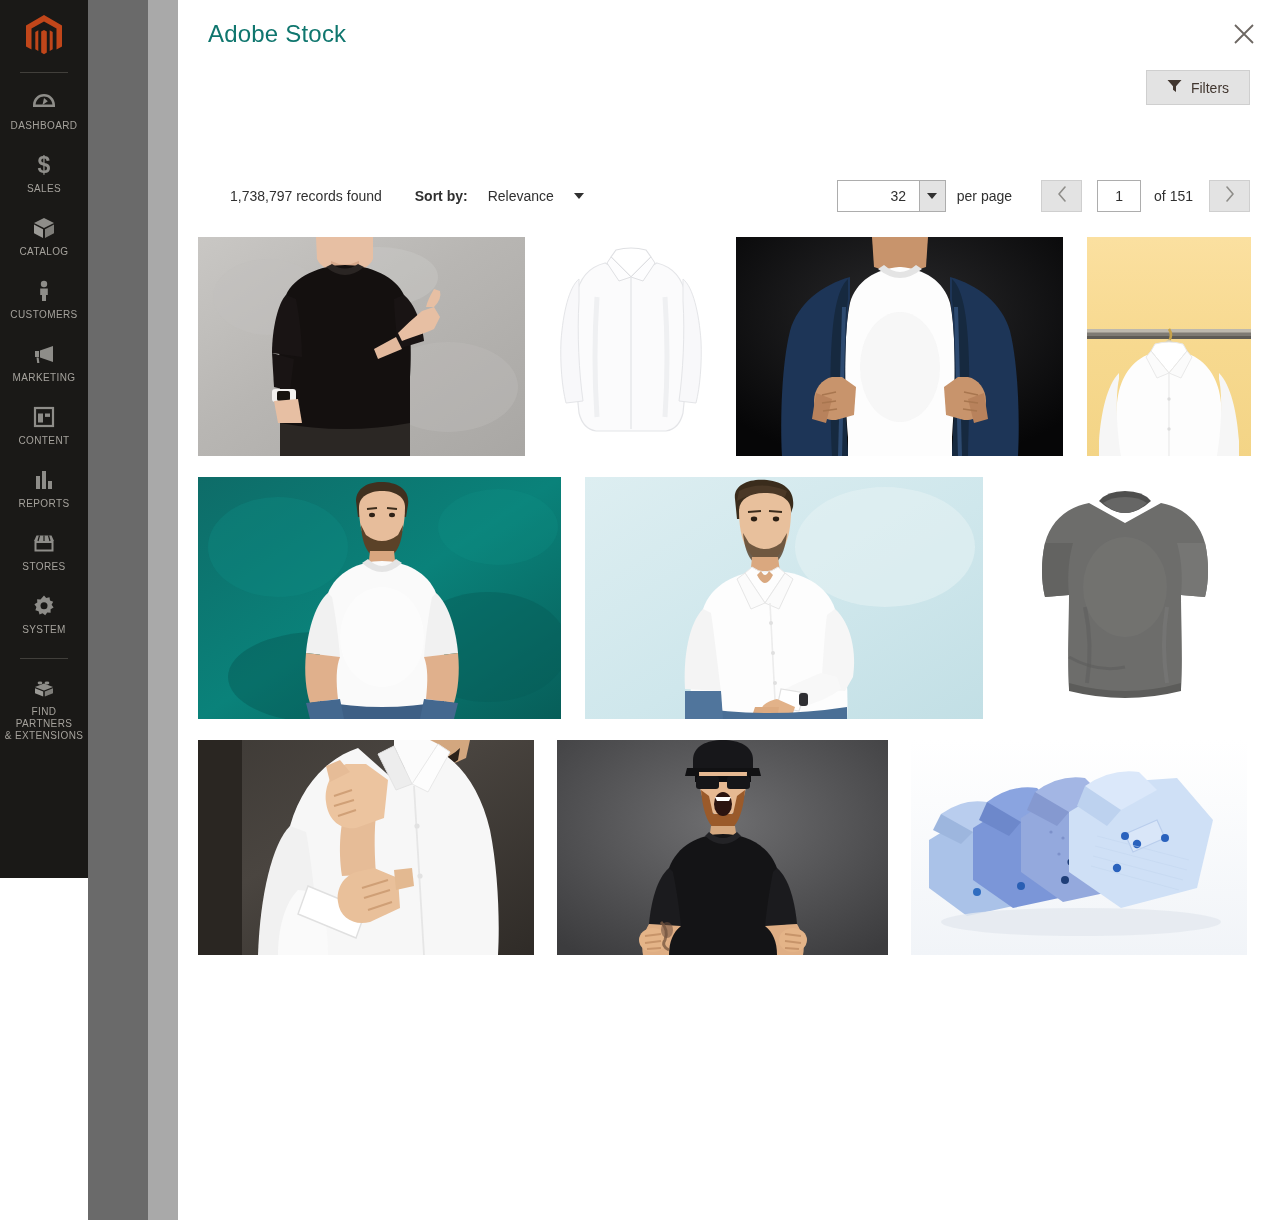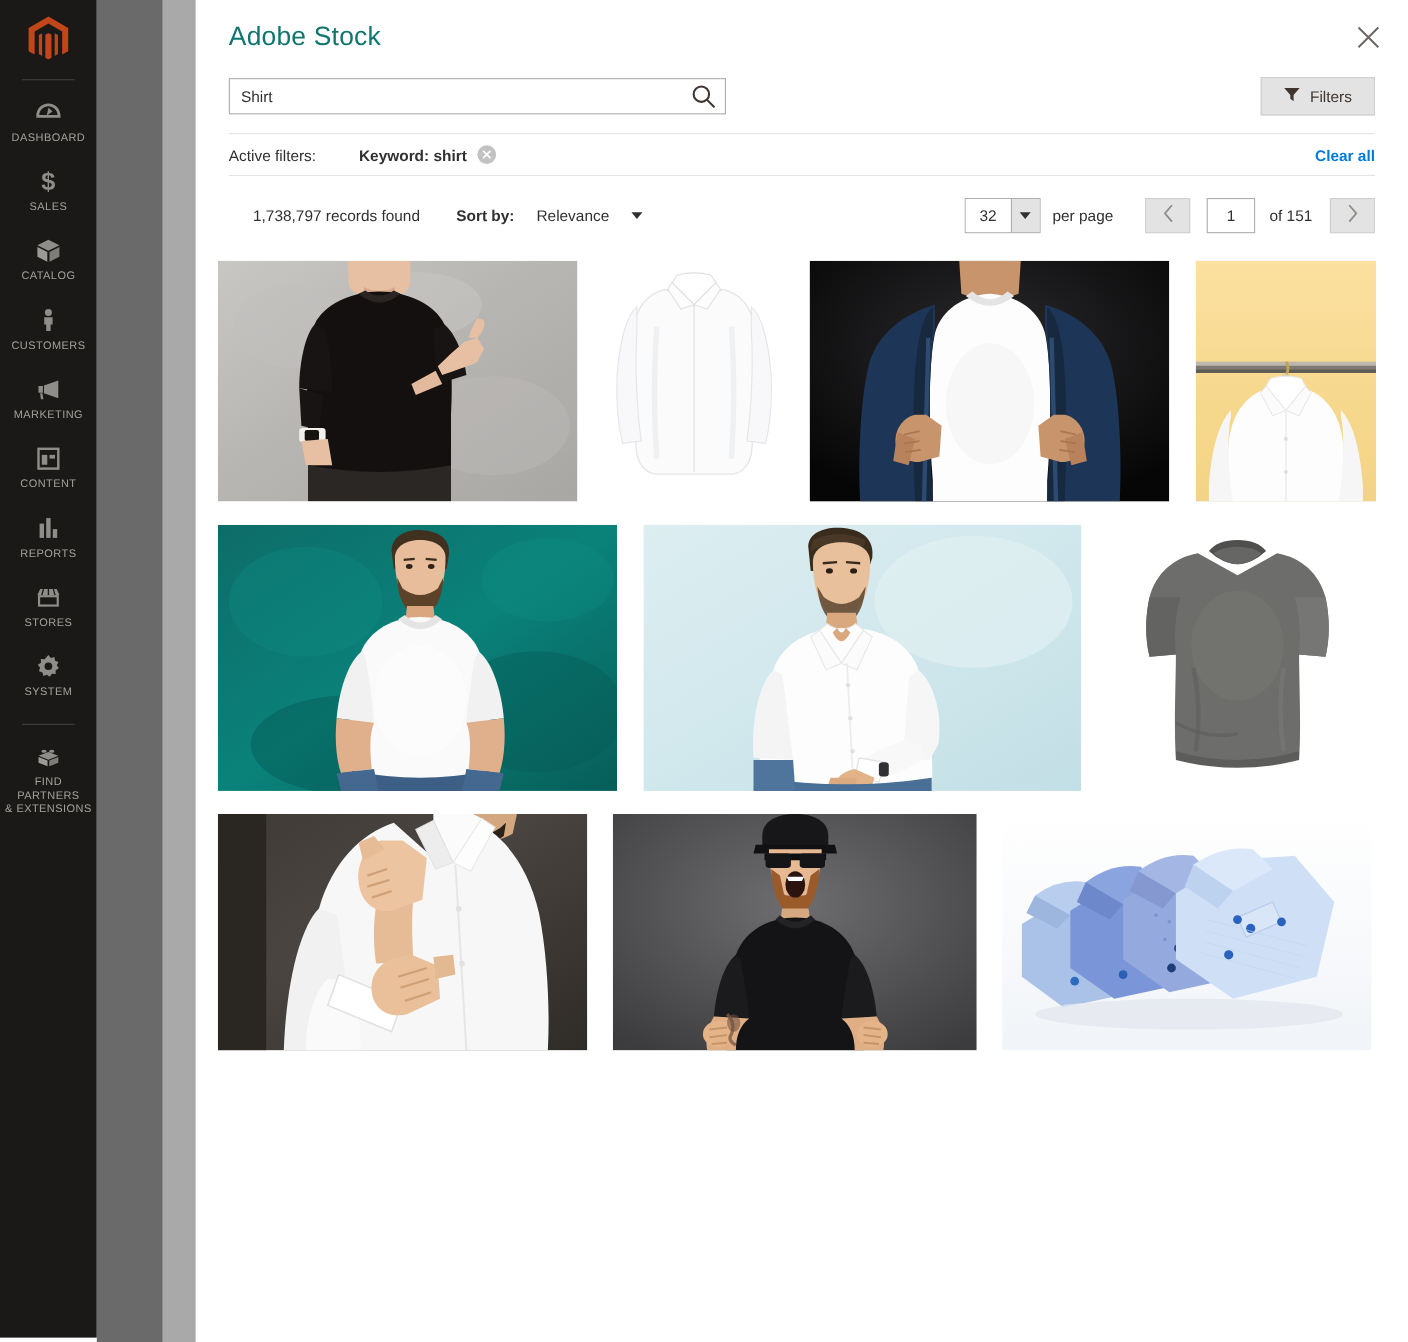--- a/index.html
+++ b/index.html
@@ -7,21 +7,21 @@
     width: 1280px; height: 1220px;
     font-family: "Liberation Sans", sans-serif;
     background: #ffffff;
     overflow: hidden;
   }
 
   
   #root { position: relative; width: 1280px; height: 1220px; background: #ffffff; }
 
   #admin-sidebar {
-    position: absolute; left: 0; top: 0; width: 88px; height: 1216px;
+    position: absolute; left: 0; top: 0; width: 88px; height: 878px;
     background: #1a1917;
     display: flex; flex-direction: column; align-items: center;
   }
   #backdrop-dark {
     position: absolute; left: 88px; top: 0; width: 60px; height: 1220px;
     background: #6a6a6a;
   }
   #backdrop-light {
     position: absolute; left: 148px; top: 0; width: 30px; height: 1220px;
     background: #a9a9a9;
@@ -111,21 +111,21 @@
     display: flex; align-items: center;
   }
   #records-found { font-size: 14px; color: #303030; margin-left: 22px; }
   #sortby-wrap { margin-left: 33px; display: flex; align-items: center; gap: 20px; cursor: pointer; }
   .sortby-label { font-size: 14px; color: #303030; font-weight: bold; }
   .sortby-value { font-size: 14px; color: #303030; }
   .caret { width: 0; height: 0; border-left: 5px solid transparent; border-right: 5px solid transparent; border-top: 6px solid #303030; }
 
   #pager { margin-left: auto; display: flex; align-items: center; }
   .perpage-select {
-    display: flex; height: 32px; border: 1px solid #adadad; background:#fff; cursor: pointer;
+    display: flex; height: 32px; border: 1px solid #adadad; background:#fff; cursor: pointer; padding-left: 40px;
   }
   .perpage-value {
     width: 41px; display: flex; align-items: center; justify-content: center;
     font-size: 14px; color: #303030; background: #fff;
   }
   .perpage-arrow {
     width: 26px; display: flex; align-items: center; justify-content: center;
     background: #e3e3e3; border-left: 1px solid #adadad;
   }
   .perpage-text { margin-left: 11px; font-size: 14px; color: #303030; }
@@ -285,51 +285,30 @@
   <div id="modal">
 
     <h1 id="modal-title">Adobe Stock</h1>
 
     <div id="close-btn">
       <svg width="22" height="22" viewBox="0 0 22 22">
           <path d="M2 2 L20 20 M20 2 L2 20" stroke="#6c6762" stroke-width="1.8" fill="none"></path>
         </svg>
     </div>
 
-    <div id="search-wrap">
-      <input id="search-input" type="text" value="Shirt" style="">
-      <button id="search-btn">
-        <svg width="23" height="23" viewBox="0 0 23 23">
-            <circle cx="9.6" cy="9.6" r="7" fill="none" stroke="#41362f" stroke-width="1.9"></circle>
-            <path d="M14.8 14.8 L21 21" stroke="#41362f" stroke-width="1.9" fill="none" stroke-linecap="round"></path>
-          </svg>
-      </button>
-    </div>
 
     <div id="filters-btn">
       <span>
         <svg width="15" height="14" viewBox="0 0 15 14">
             <path d="M0.5 1 L14.5 1 L9 7.3 L9 13 L6 10.8 L6 7.3 Z" fill="#41362f"></path>
           </svg>
       </span>
       <span>Filters</span>
     </div>
 
-    <div id="filters-row">
-      <span class="af-label">Active filters:</span>
-      <span class="af-chip">
-        <span class="af-chip-text">Keyword: shirt</span>
-        <span class="af-remove">
-          <svg width="11" height="11" viewBox="0 0 11 11">
-              <path d="M2.6 2.6 L8.4 8.4 M8.4 2.6 L2.6 8.4" stroke="#ffffff" stroke-width="1.6" stroke-linecap="round"></path>
-            </svg>
-        </span>
-      </span>
-      <a id="clear-all">Clear all</a>
-    </div>
 
     <div id="toolbar">
       <span id="records-found">1,738,797 records found</span>
 
       <span id="sortby-wrap">
         <span class="sortby-label">Sort by:</span>
         <span class="sortby-value">Relevance</span>
         <span class="caret"></span>
       </span>
 

